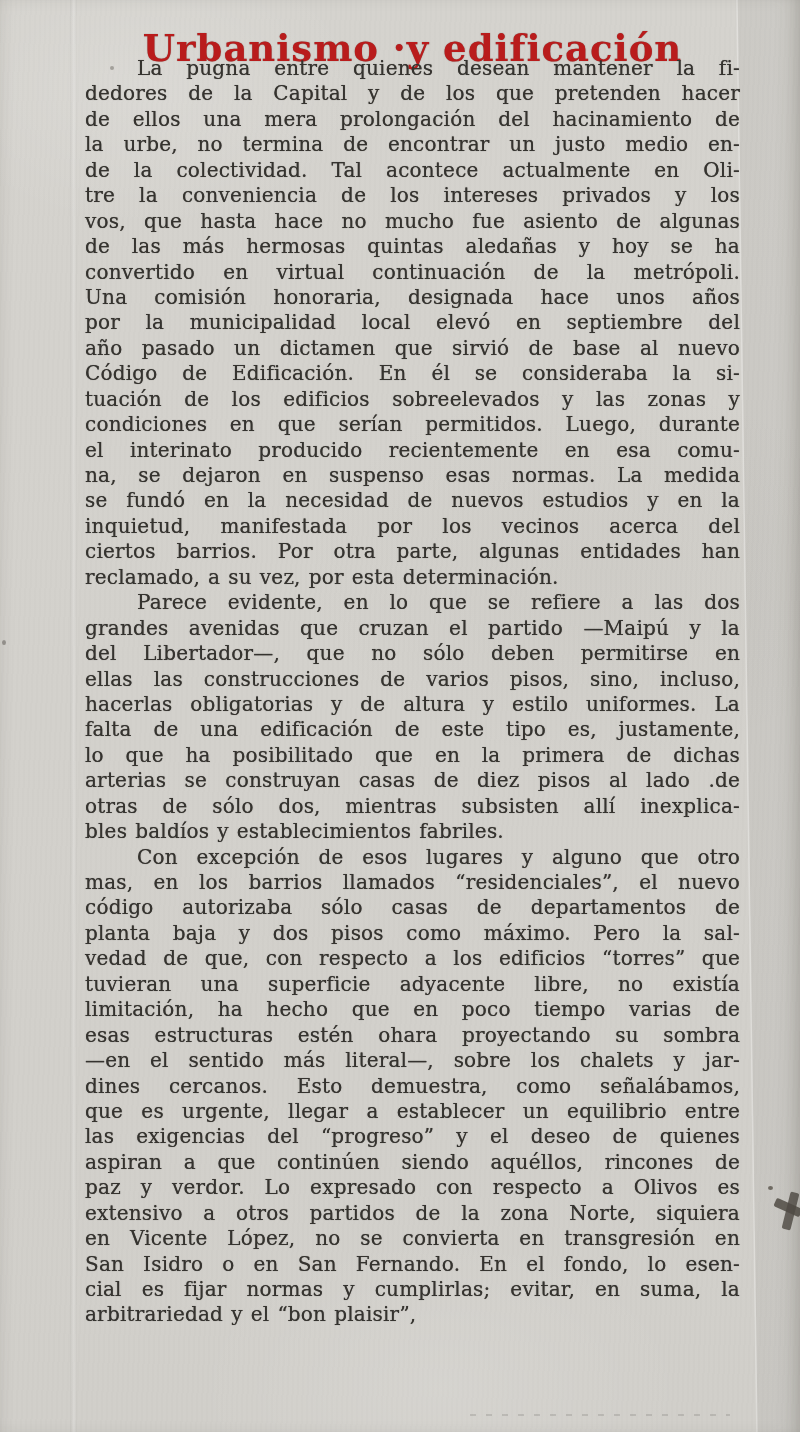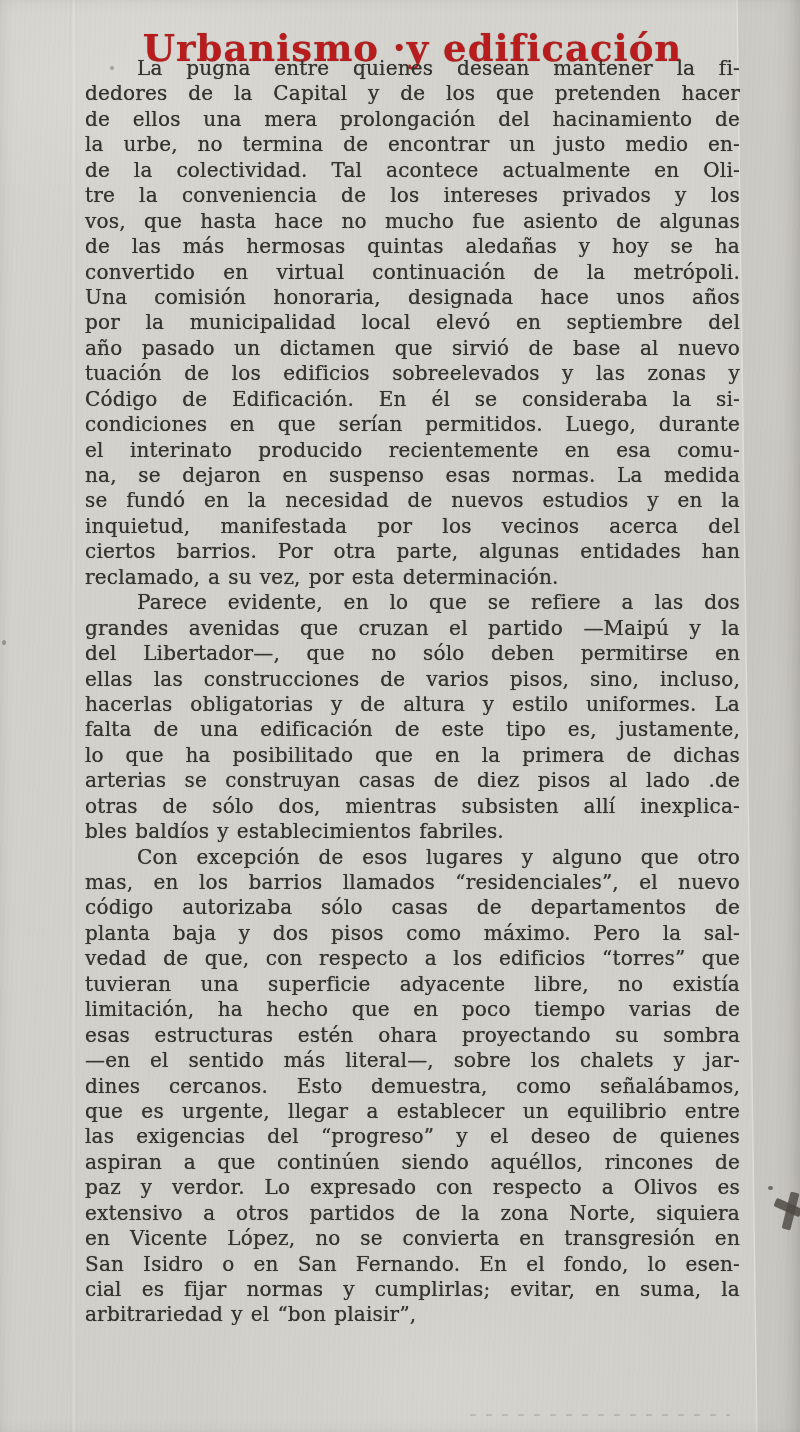--- a/index.html
+++ b/index.html
@@ -67,22 +67,22 @@
         <div class="line">de ellos una mera prolongación del hacinamiento de</div>
         <div class="line">la urbe, no termina de encontrar un justo medio en-</div>
         <div class="line">de la colectividad. Tal acontece actualmente en Oli-</div>
         <div class="line">tre la conveniencia de los intereses privados y los</div>
         <div class="line">vos, que hasta hace no mucho fue asiento de algunas</div>
         <div class="line">de las más hermosas quintas aledañas y hoy se ha</div>
         <div class="line">convertido en virtual continuación de la metrópoli.</div>
         <div class="line">Una comisión honoraria, designada hace unos años</div>
         <div class="line">por la municipalidad local elevó en septiembre del</div>
         <div class="line">año pasado un dictamen que sirvió de base al nuevo</div>
+        <div class="line">Código de Edificación. En él se consideraba la si-</div>
         <div class="line">tuación de los edificios sobreelevados y las zonas y</div>
-        <div class="line">Código de Edificación. En él se consideraba la si-</div>
         <div class="line">condiciones en que serían permitidos. Luego, durante</div>
         <div class="line">el interinato producido recientemente en esa comu-</div>
         <div class="line">na, se dejaron en suspenso esas normas. La medida</div>
         <div class="line">se fundó en la necesidad de nuevos estudios y en la</div>
         <div class="line">inquietud, manifestada por los vecinos acerca del</div>
         <div class="line">ciertos barrios. Por otra parte, algunas entidades han</div>
         <div class="line last">reclamado, a su vez, por esta determinación.</div>
       </div>
       <div>
         <div class="line indent">Parece evidente, en lo que se refiere a las dos</div>

